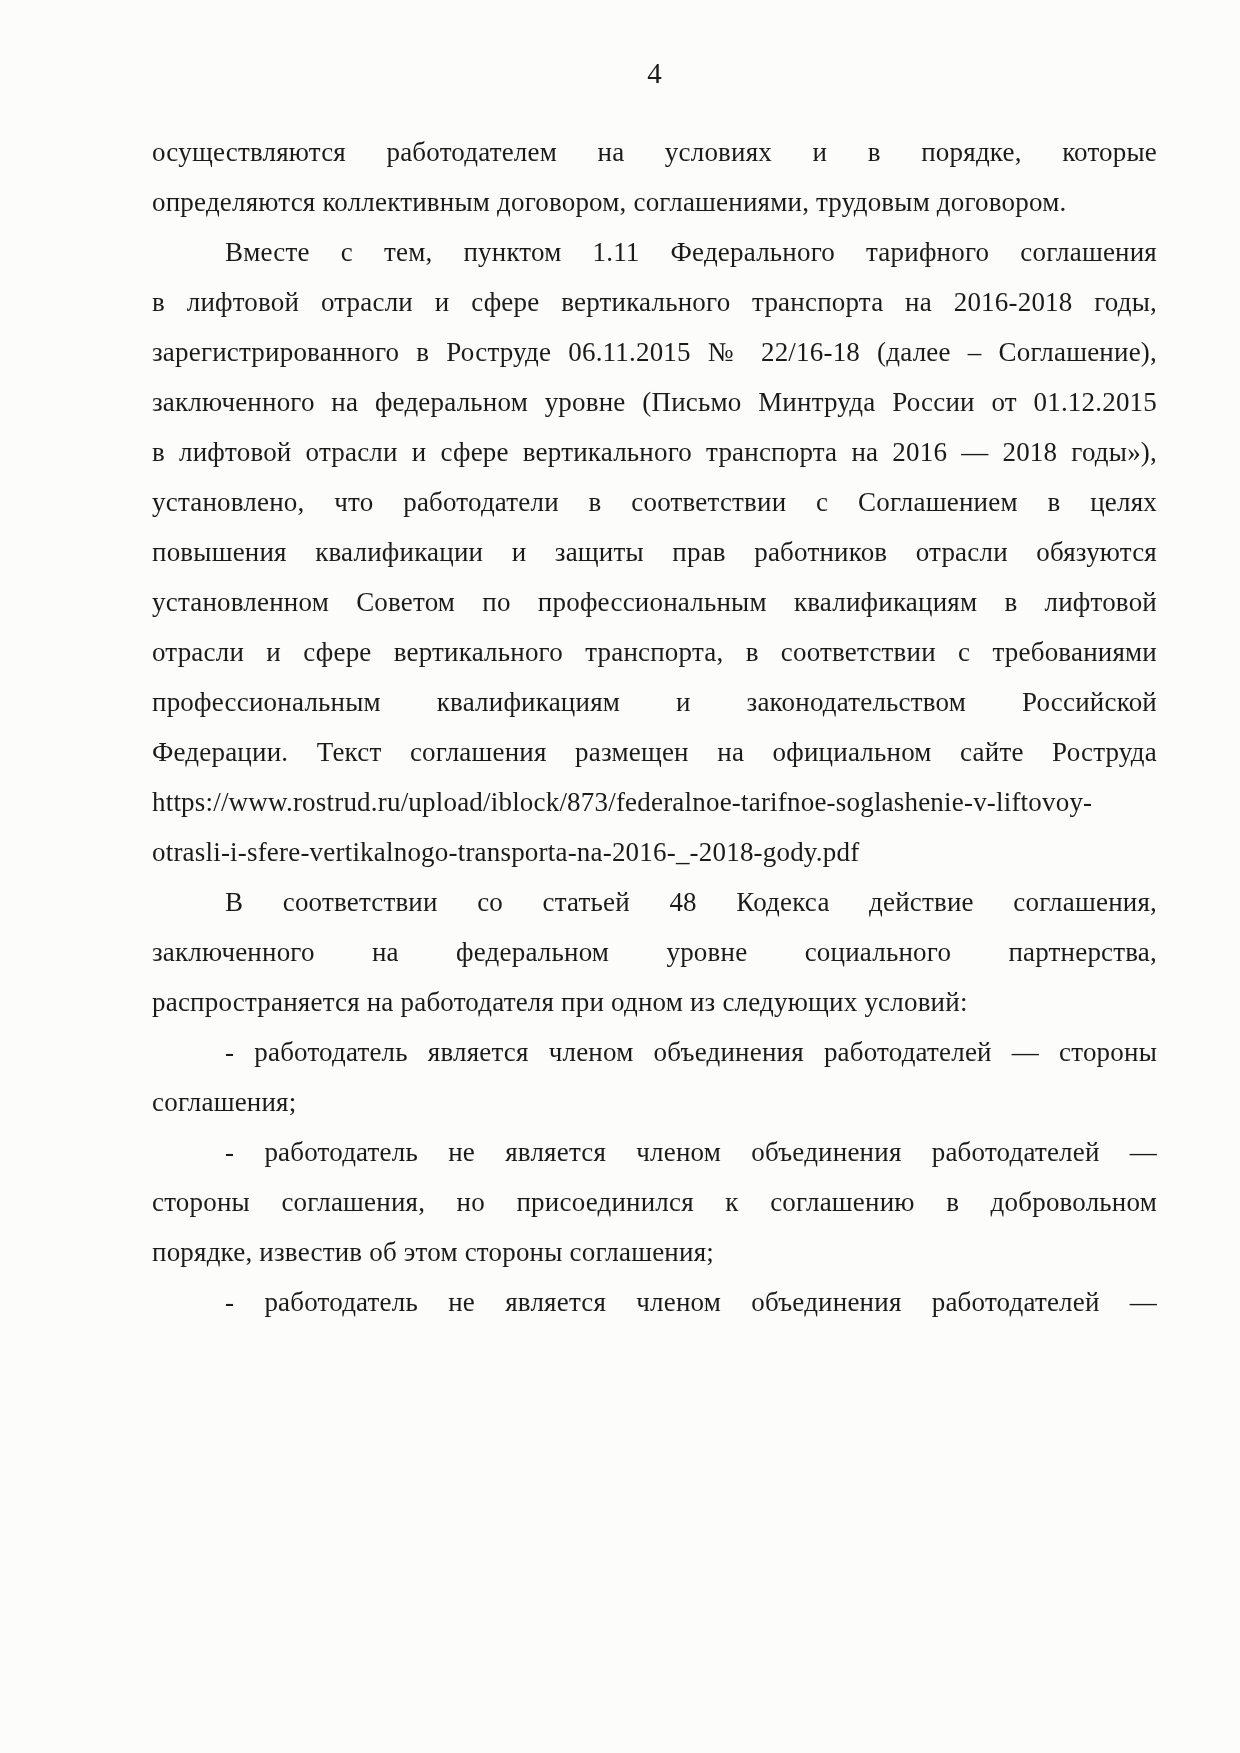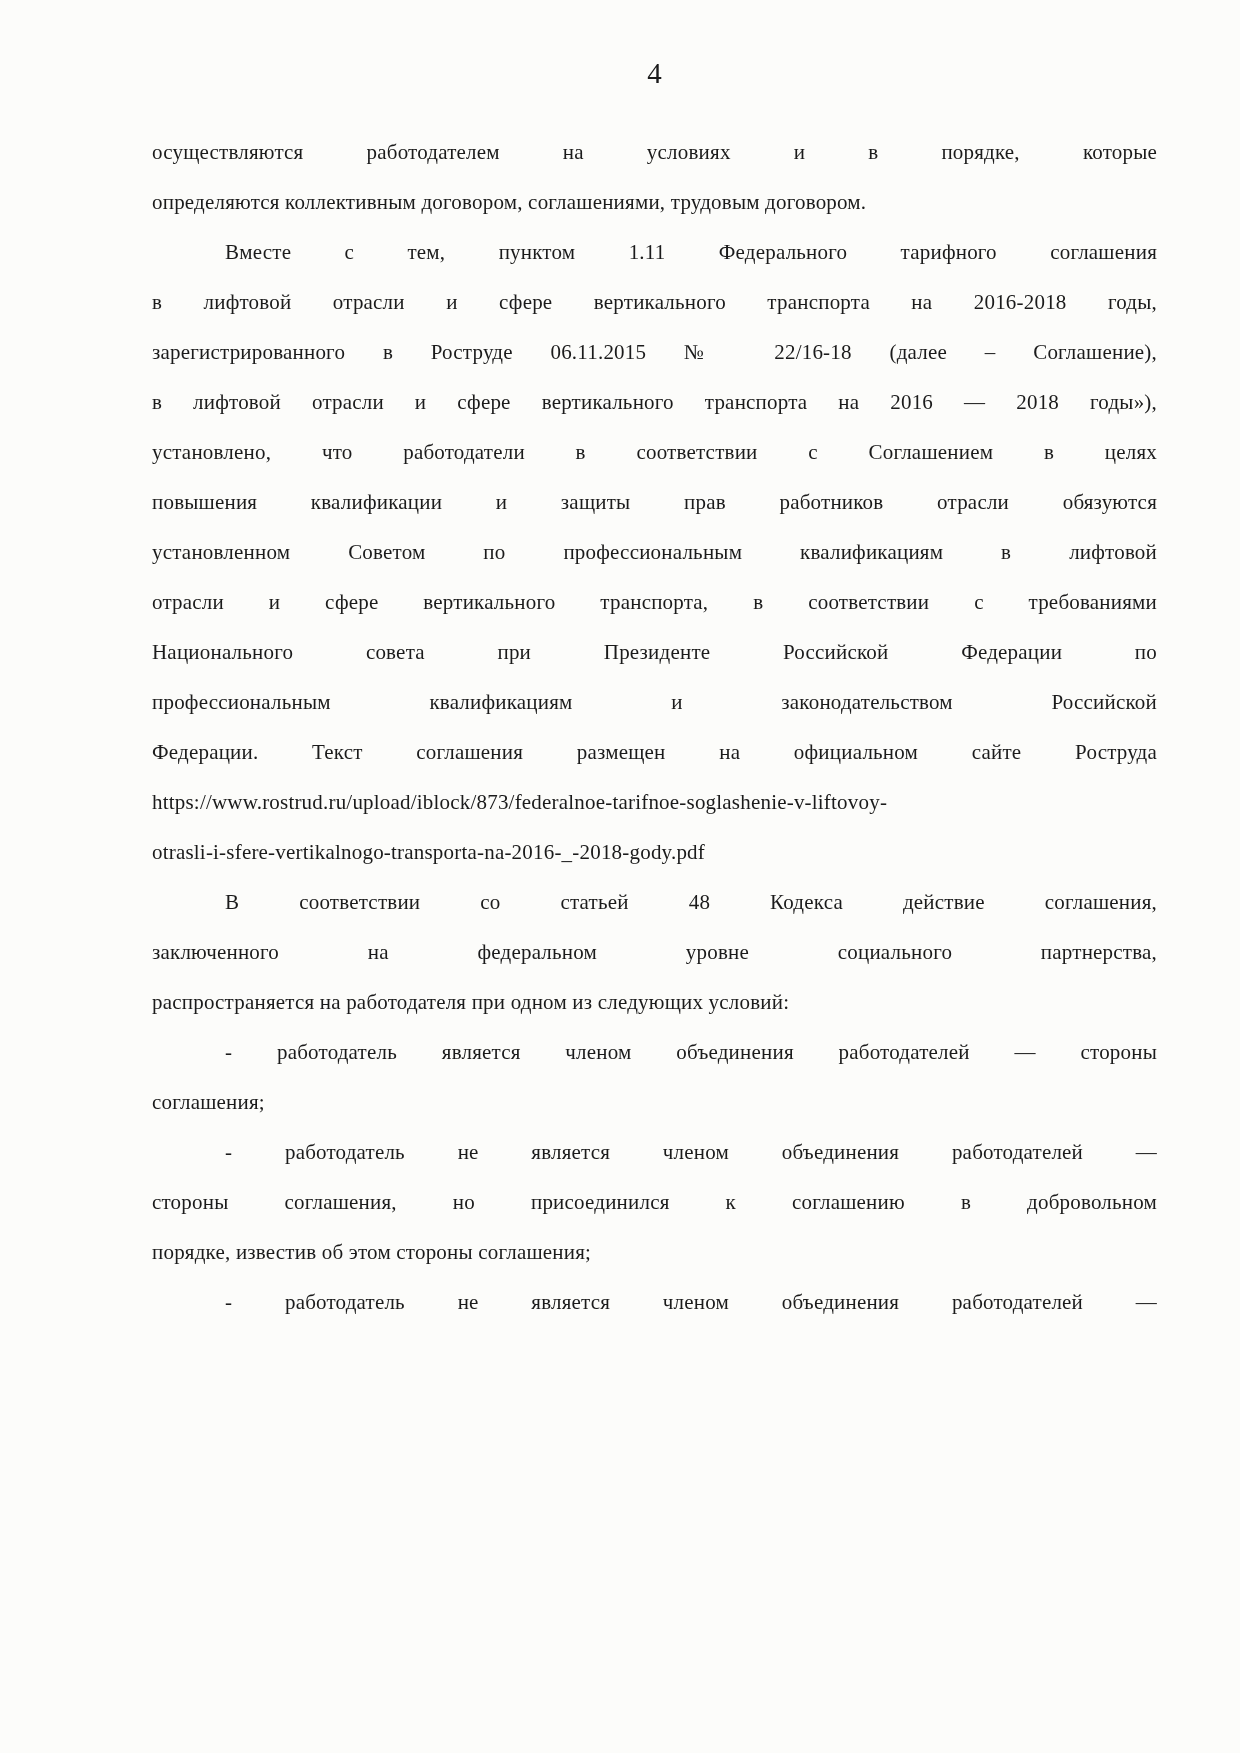--- a/index.html
+++ b/index.html
@@ -14,44 +14,44 @@
     box-shadow:0 0 6px rgba(0,0,0,.15);
   }
   .pagenum{
     position:absolute;left:152px;top:56px;width:1005px;
     text-align:center;font-size:29px;line-height:34px;
   }
   .docbody{
     position:absolute;left:152px;top:127px;width:1005px;
   }
   .line{
-    height:50px;line-height:50px;font-size:21px;
+    height:50px;line-height:50px;font-size:27px;
     white-space:nowrap;letter-spacing:0.2px;
   }
   .line.j{text-align:justify;text-align-last:justify;}
   .line.ind{padding-left:73px;}
   .line.lnk{text-underline-offset:5px;}
 </style>
 </head>
 <body>
 
 <div class="page">
   <div class="pagenum">4</div>
   <div class="docbody">
       <div class="line j">осуществляются работодателем на условиях и в порядке, которые</div>
       <div class="line">определяются коллективным договором, соглашениями, трудовым договором.</div>
       <div class="line j ind">Вместе с тем, пунктом 1.11 Федерального тарифного соглашения</div>
       <div class="line j">в лифтовой отрасли и сфере вертикального транспорта на 2016-2018 годы,</div>
       <div class="line j">зарегистрированного в Роструде 06.11.2015 № 22/16-18 (далее – Соглашение),</div>
+      <div class="line j">заключенного на федеральном уровне (Письмо Минтруда России от 01.12.2015</div>
       <div class="line j">в лифтовой отрасли и сфере вертикального транспорта на 2016 — 2018 годы»),</div>
       <div class="line j">установлено, что работодатели в соответствии с Соглашением в целях</div>
       <div class="line j">повышения квалификации и защиты прав работников отрасли обязуются</div>
       <div class="line j">установленном Советом по профессиональным квалификациям в лифтовой</div>
       <div class="line j">отрасли и сфере вертикального транспорта, в соответствии с требованиями</div>
-      <div class="line j">Национального совета при Президенте Российской Федерации по</div>
       <div class="line j">профессиональным квалификациям и законодательством Российской</div>
       <div class="line j">Федерации. Текст соглашения размещен на официальном сайте Роструда</div>
       <div class="line lnk">https://www.rostrud.ru/upload/iblock/873/federalnoe-tarifnoe-soglashenie-v-liftovoy-</div>
       <div class="line lnk">otrasli-i-sfere-vertikalnogo-transporta-na-2016-_-2018-gody.pdf</div>
       <div class="line j ind">В соответствии со статьей 48 Кодекса действие соглашения,</div>
       <div class="line j">заключенного на федеральном уровне социального партнерства,</div>
       <div class="line">распространяется на работодателя при одном из следующих условий:</div>
       <div class="line j ind">- работодатель является членом объединения работодателей — стороны</div>
       <div class="line">соглашения;</div>
       <div class="line j ind">- работодатель не является членом объединения работодателей —</div>

